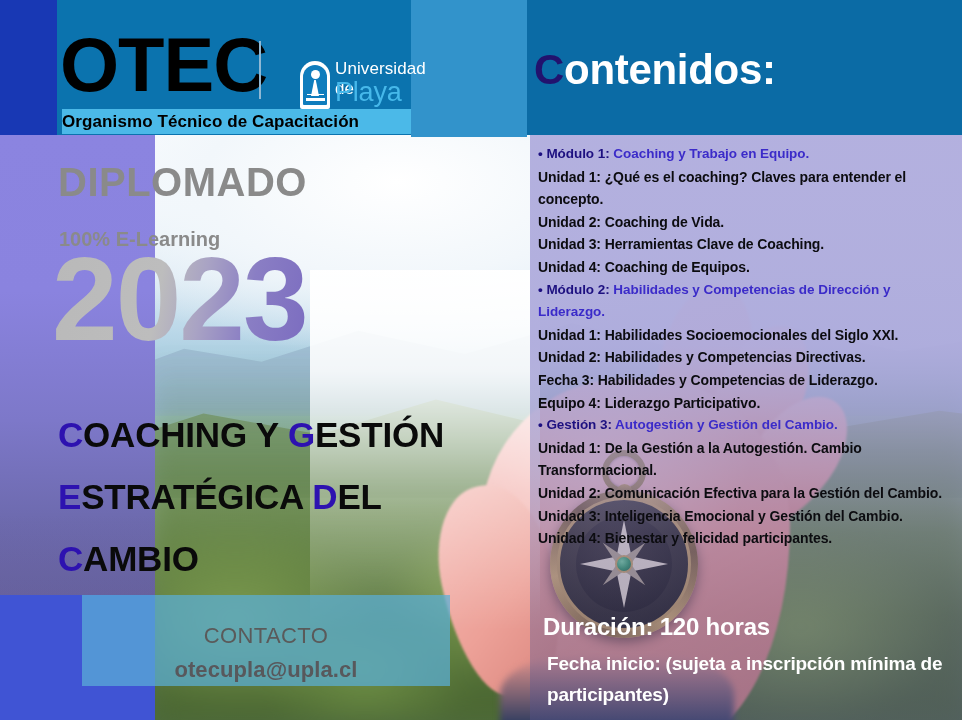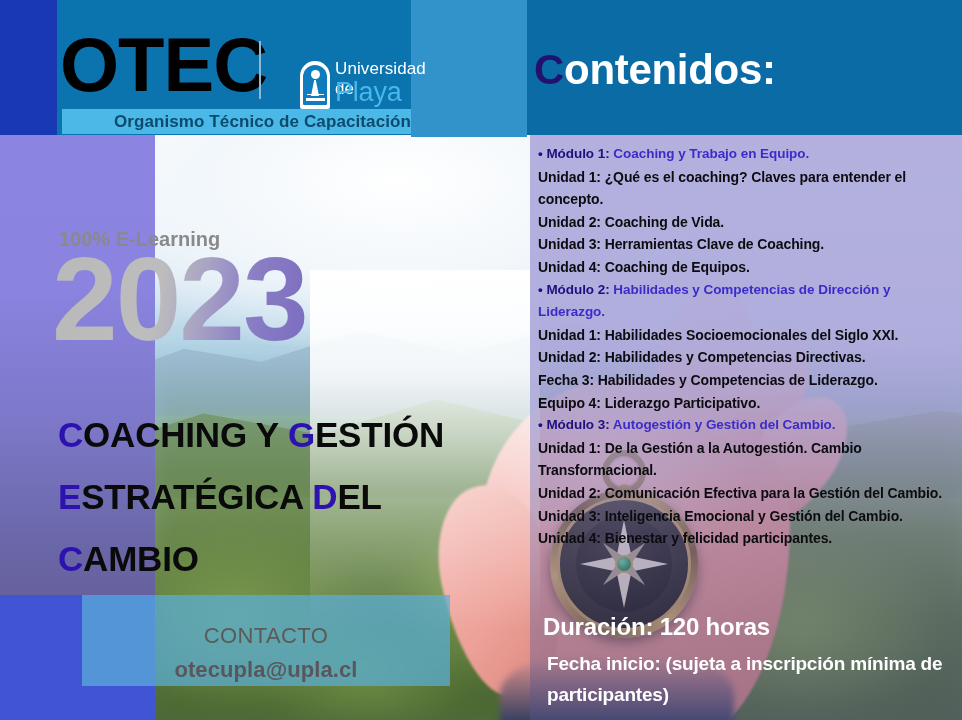--- a/index.html
+++ b/index.html
@@ -251,22 +251,22 @@
     font-size: 27px; color: #46b8ea; line-height: 30px;
     letter-spacing: -.2px;
   }
   .otec-sub-band {
     position: absolute; left: 62px; top: 109px;
     width: 349px; height: 25px;
     background: #4bb9e8;
   }
   .otec-sub-text {
     position: absolute; inset: 0;
-    color: #0c4a6e; font-size: 17px; font-weight: 700;
-    text-align: right; line-height: 25px;
+    color: #000000; font-size: 17px; font-weight: 700;
+    text-align: left; line-height: 25px;
     letter-spacing: .1px;
   }
   .contenidos {
     position: absolute; left: 534px; top: 44px;
     font-size: 42px; font-weight: 700; line-height: 52px;
     color: #ffffff; letter-spacing: -.3px;
   }
   .contenidos .cap { color: #22126e; }
 
   
@@ -440,20 +440,21 @@
     <div class="upla-l1">Universidad de</div>
     <div class="upla-l2">Playa Ancha</div>
   </div>
 
   <div class="otec-sub-band">
     <div class="otec-sub-text">Organismo Técnico de Capacitación</div>
   </div>
 
   <div class="contenidos"><span class="cap">C</span><span>ontenidos:</span></div>
 
+  <div class="diplomado">DIPLOMADO</div>
   <div class="elearning">100% E-Learning</div>
   <div class="year">2023</div>
 
   <div class="main-title">
     <div><span class="cap">C</span><span>OACHING Y </span><span class="cap">G</span><span>ESTIÓN</span></div>
     <div><span class="cap">E</span><span>STRATÉGICA </span><span class="cap">D</span><span>EL</span></div>
     <div><span class="cap">C</span><span>AMBIO</span></div>
   </div>
 
   <div class="contact-box">
@@ -466,21 +467,21 @@
         <div class="mod-line"><span>• Módulo 1:</span><span class="mt"> Coaching y Trabajo en Equipo.</span></div>
         <div class="unit-line">Unidad 1: ¿Qué es el coaching? Claves para entender el concepto.</div>
         <div class="unit-line">Unidad 2: Coaching de Vida.</div>
         <div class="unit-line">Unidad 3: Herramientas Clave de Coaching.</div>
         <div class="unit-line">Unidad 4: Coaching de Equipos.</div>
         <div class="mod-line"><span>• Módulo 2:</span><span class="mt"> Habilidades y Competencias de Dirección y Liderazgo.</span></div>
         <div class="unit-line">Unidad 1: Habilidades Socioemocionales del Siglo XXI.</div>
         <div class="unit-line">Unidad 2: Habilidades y Competencias Directivas.</div>
         <div class="unit-line">Fecha 3: Habilidades y Competencias de Liderazgo.</div>
         <div class="unit-line">Equipo 4: Liderazgo Participativo.</div>
-        <div class="mod-line"><span>• Módulo 3:</span><span class="mt"> Autogestión y Gestión del Cambio.</span></div>
+        <div class="mod-line"><span>• Gestión 3:</span><span class="mt"> Autogestión y Gestión del Cambio.</span></div>
         <div class="unit-line">Unidad 1: De la Gestión a la Autogestión. Cambio Transformacional.</div>
         <div class="unit-line">Unidad 2: Comunicación Efectiva para la Gestión del Cambio.</div>
         <div class="unit-line">Unidad 3: Inteligencia Emocional y Gestión del Cambio.</div>
         <div class="unit-line">Unidad 4: Bienestar y felicidad participantes.</div>
       </div>
     <div class="duracion">Duración: 120 horas</div>
     <div class="fecha">Fecha inicio: (sujeta a inscripción mínima de participantes)</div>
   </div>
 
 </div>

